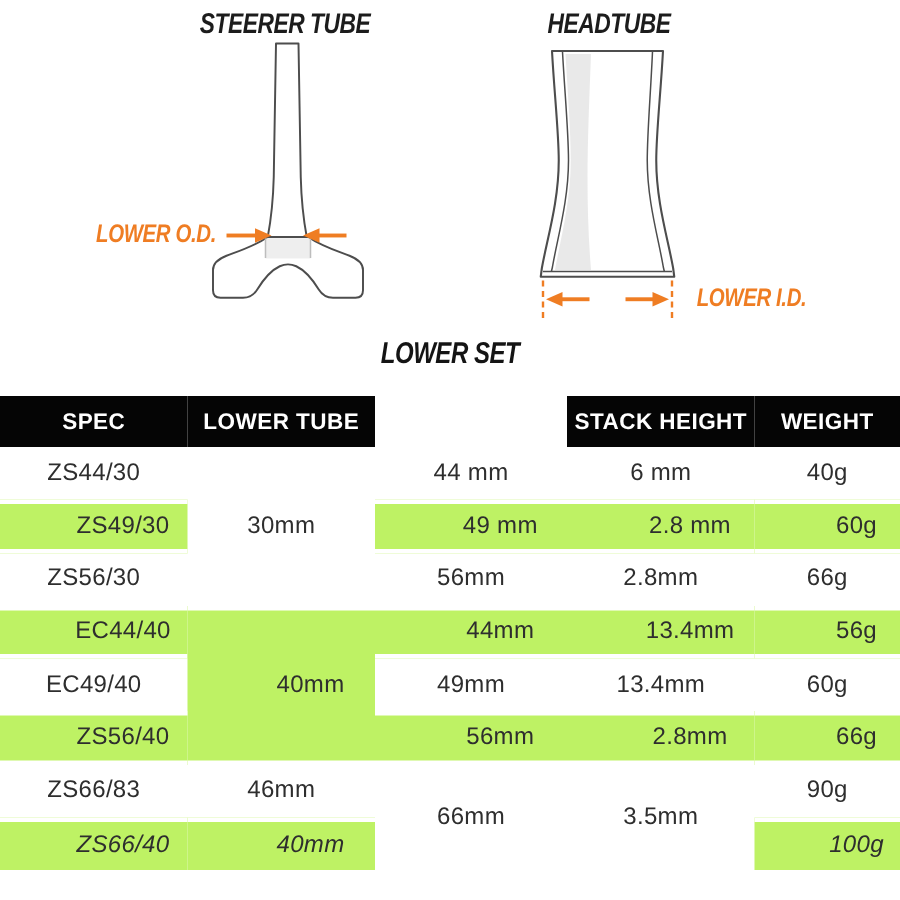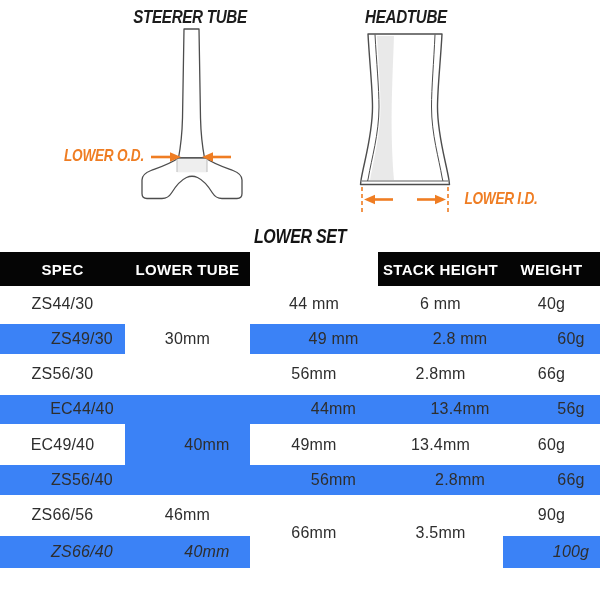--- a/index.html
+++ b/index.html
@@ -14,28 +14,28 @@
           font:italic 700 19px/1.2 "Liberation Sans",sans-serif;
           transform:translateX(-50%) scaleX(.8);letter-spacing:-.4px;}
   .dlabel{position:absolute;white-space:nowrap;color:#EF7D23;
           font:italic 700 17px/1.2 "Liberation Sans",sans-serif;
           transform:translateX(-50%) scaleX(.8);letter-spacing:-.3px;}
   .ttitle{position:absolute;white-space:nowrap;color:#141414;
           font:italic 700 20px/1.2 "Liberation Sans",sans-serif;
           transform:translateX(-50%) scaleX(.8);letter-spacing:-.4px;}
 
   
-  .tbl{position:absolute;left:0;top:252px;width:600px;height:316px;display:grid;
+  .tbl{position:absolute;left:0;top:264px;width:600px;height:316px;display:grid;
        grid-template-columns:125px 125px 128px 125px 97px;
        grid-template-rows:34px repeat(8,1fr);}
   .hd{background:#050505;color:#ffffff;display:flex;align-items:center;justify-content:center;
       font:700 15px/1 "Liberation Sans",sans-serif;letter-spacing:.3px;}
   .c{display:flex;align-items:center;justify-content:center;box-sizing:border-box;
      font:400 16px/1 "Liberation Sans",sans-serif;color:#2e2e2e;letter-spacing:.2px;}
-  .g{background:#3b82f6;border-top:3px solid #ffffff;border-bottom:3px solid #ffffff;padding-left:39px;}
+  .g{background:#bef264;border-top:3px solid #ffffff;border-bottom:3px solid #ffffff;padding-left:39px;}
   .gl{border-bottom:none;font-style:italic;}
 </style>
 </head>
 <body>
 
 <div class="hero">
   <svg width="600" height="252" viewBox="0 0 600 252">
 
     <g>
       <path d="M184,29 L199,29 L200.5,118 C201,138 203,150 204.5,158 L178.5,158 C180,150 182,138 182.5,118 Z" fill="#ffffff" stroke="#4d4d4d" stroke-width="1.3" stroke-linejoin="round"></path>
@@ -115,21 +115,21 @@
   <div class="c" style="grid-area:6/1">EC49/40</div>
   <div class="c" style="grid-area:6/3">49mm</div>
   <div class="c" style="grid-area:6/4">13.4mm</div>
   <div class="c" style="grid-area:6/5">60g</div>
 
   <div class="c g" style="grid-area:7/1">ZS56/40</div>
   <div class="c g" style="grid-area:7/3">56mm</div>
   <div class="c g" style="grid-area:7/4">2.8mm</div>
   <div class="c g" style="grid-area:7/5">66g</div>
 
-  <div class="c" style="grid-area:8/1">ZS66/56</div>
+  <div class="c" style="grid-area:8/1">ZS66/83</div>
   <div class="c" style="grid-area:8/2">46mm</div>
   <div class="c" style="grid-area:8/3/10/4">66mm</div>
   <div class="c" style="grid-area:8/4/10/5">3.5mm</div>
   <div class="c" style="grid-area:8/5">90g</div>
 
   <div class="c g gl" style="grid-area:9/1">ZS66/40</div>
   <div class="c g gl" style="grid-area:9/2">40mm</div>
   <div class="c g gl" style="grid-area:9/5">100g</div>
 </div>
 

